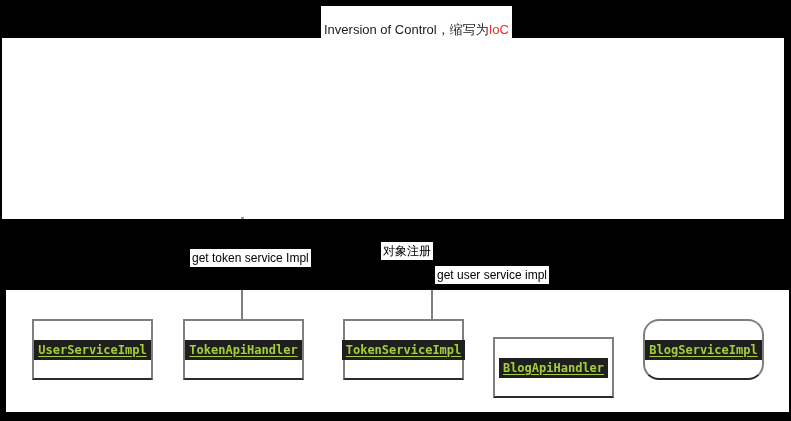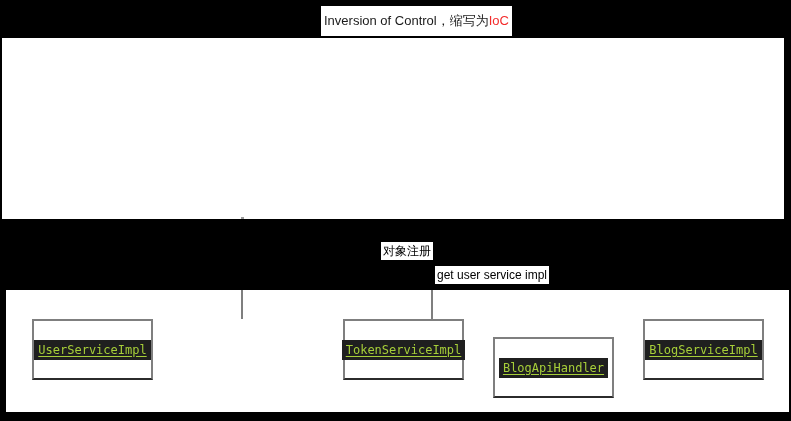--- a/index.html
+++ b/index.html
@@ -17,21 +17,21 @@
   }
   
   .title-strip {
     position: absolute;
     left: 321px;
     top: 6px;
     background: var(--panel, #fff);
     color: #1a1a1a;
     font-size: 13px;
     line-height: 16px;
-    padding: 7px 3px;
+    padding: 16px 3px;
     white-space: nowrap;
   }
   .title-strip .hl {
     color: var(--title-highlight, #f32b2b);
   }
   
   .big-canvas {
     position: absolute;
     left: 2px;
     top: 38px;
@@ -89,58 +89,62 @@
     border: 2px solid var(--box-border, #7f7f7f);
     border-bottom-color: #2b2b2b;
     display: flex;
     align-items: center;
     justify-content: center;
   }
   .class-box.b1 { left: 26px; }
   .class-box.b2 { left: 177px; }
   .class-box.b3 { left: 337px; }
   .class-box.b4 { left: 487px; margin-top: 18px; }
-  .class-box.b5 { left: 637px; }
+  .class-box.b5 { left: 637px; border-radius: 16px; }
   .code-chip {
     background: var(--class-chip-bg, #1f1f1f);
     color: var(--class-text, #a6ce39);
     font-family: "DejaVu Sans Mono", monospace;
-    font-weight: normal;
+    font-weight: bold;
     font-size: 12px;
     line-height: 14px;
     padding: 3px 4px;
     text-decoration: underline;
     text-underline-offset: 2px;
     white-space: nowrap;
   }
 </style>
 </head>
 <body>
 
 <div class="page">
 
   <div class="title-strip">
     <span>Inversion of Control，缩写为</span><span class="hl">IoC</span>
   </div>
 
   <div class="big-canvas"></div>
   <div class="canvas-tick"></div>
 
+  <div class="edge-label get-token">get token service Impl</div>
   <div class="edge-label register">对象注册</div>
   <div class="edge-label get-user">get user service impl</div>
 
   <div class="impl-panel">
 
     <div class="connector c1"></div>
     <div class="connector c2"></div>
 
     <div class="class-box b1">
       <span class="code-chip">UserServiceImpl</span>
     </div>
 
+    <div class="class-box b2">
+      <span class="code-chip">TokenApiHandler</span>
+    </div>
 
     <div class="class-box b3">
       <span class="code-chip">TokenServiceImpl</span>
     </div>
 
     <div class="class-box b4">
       <span class="code-chip">BlogApiHandler</span>
     </div>
 
     <div class="class-box b5">

